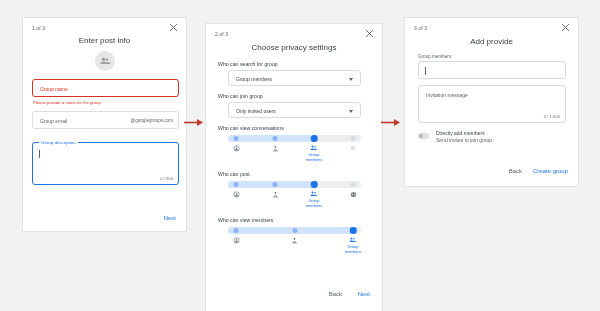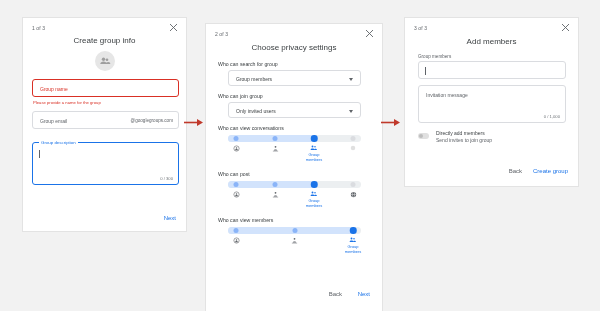--- a/index.html
+++ b/index.html
@@ -210,21 +210,21 @@
 <div class="stage">
 
   <div class="panel" id="panel1">
     <div class="panel-inner">
       <div class="step-label">1 of 3</div>
       <div class="close-icon">
         <svg width="9" height="9" viewBox="0 0 9 9">
             <path d="M1 1 L8 8 M8 1 L1 8" stroke="#5f6368" stroke-width="0.9" fill="none"></path>
           </svg>
       </div>
-      <div class="panel-title">Create group info</div>
+      <div class="panel-title">Enter post info</div>
 
       <div class="avatar">
         <svg width="12" height="12" viewBox="0 0 24 24">
           <circle cx="9" cy="8.5" r="3.4" fill="#9e9e9e"></circle>
           <circle cx="16" cy="9.5" r="2.7" fill="#9e9e9e"></circle>
           <path d="M2.5 18c0-3.2 3-5 6.5-5s6.5 1.8 6.5 5z" fill="#9e9e9e"></path>
           <path d="M13.5 18c0-2.4 2.2-3.8 5-3.8s4 1.4 4 3.8z" fill="#9e9e9e"></path>
         </svg>
       </div>
 
@@ -400,21 +400,21 @@
   </div>
 
   <div class="panel" id="panel3">
     <div class="panel-inner">
       <div class="step-label">3 of 3</div>
       <div class="close-icon">
         <svg width="9" height="9" viewBox="0 0 9 9">
             <path d="M1 1 L8 8 M8 1 L1 8" stroke="#5f6368" stroke-width="0.9" fill="none"></path>
           </svg>
       </div>
-      <div class="panel-title">Add members</div>
+      <div class="panel-title">Add provide</div>
 
       <div id="p3-members-label">Group members</div>
       <div class="field" id="f-members">
         <div class="caret"></div>
       </div>
 
       <div class="field" id="f-invite">
         <div class="ph">Invitation message</div>
         <div class="counter">0 / 1,000</div>
       </div>

